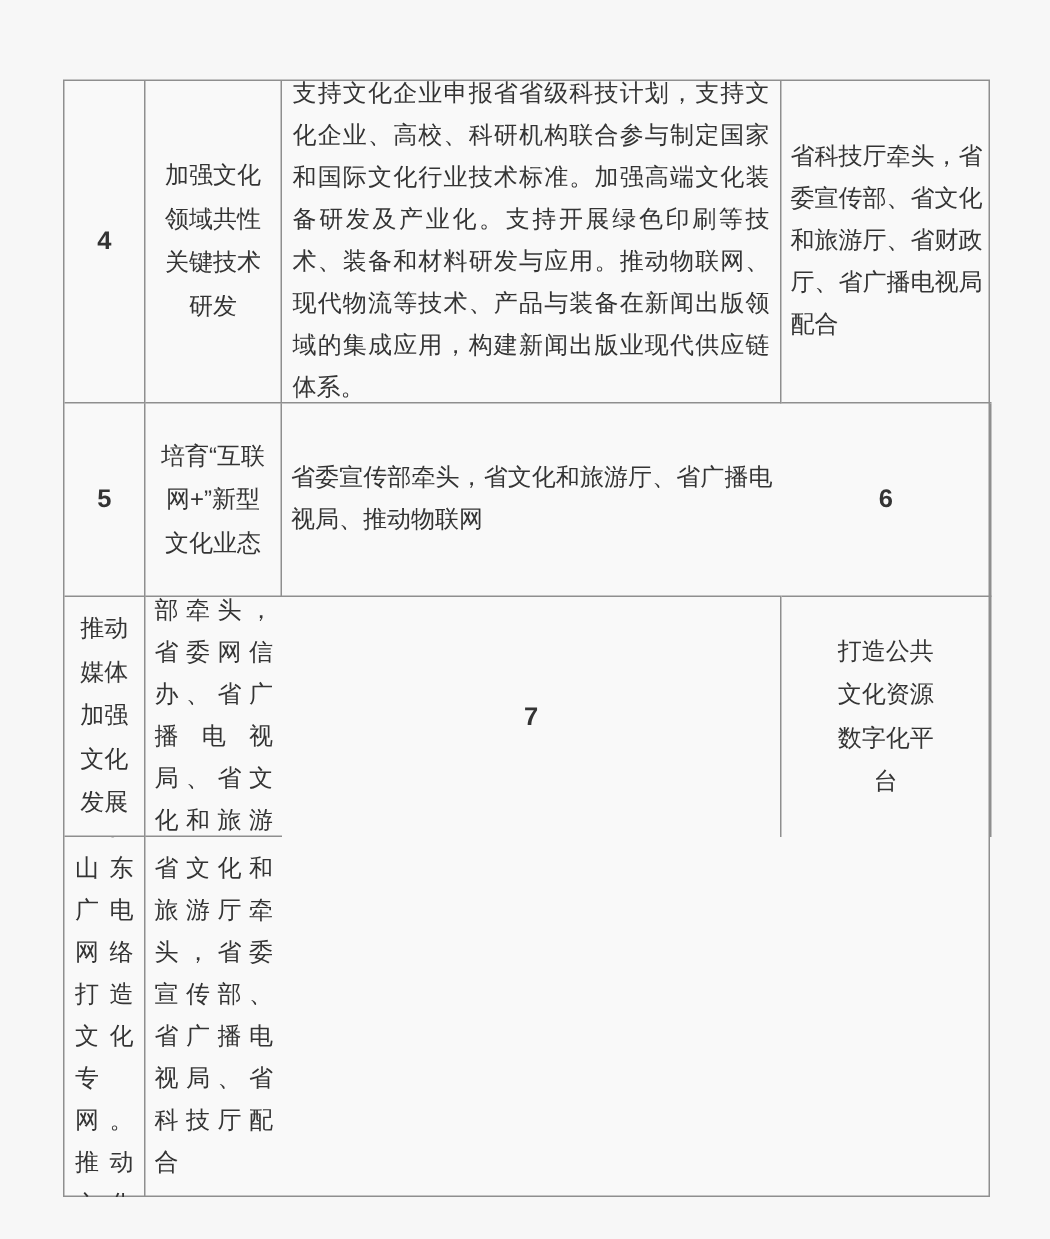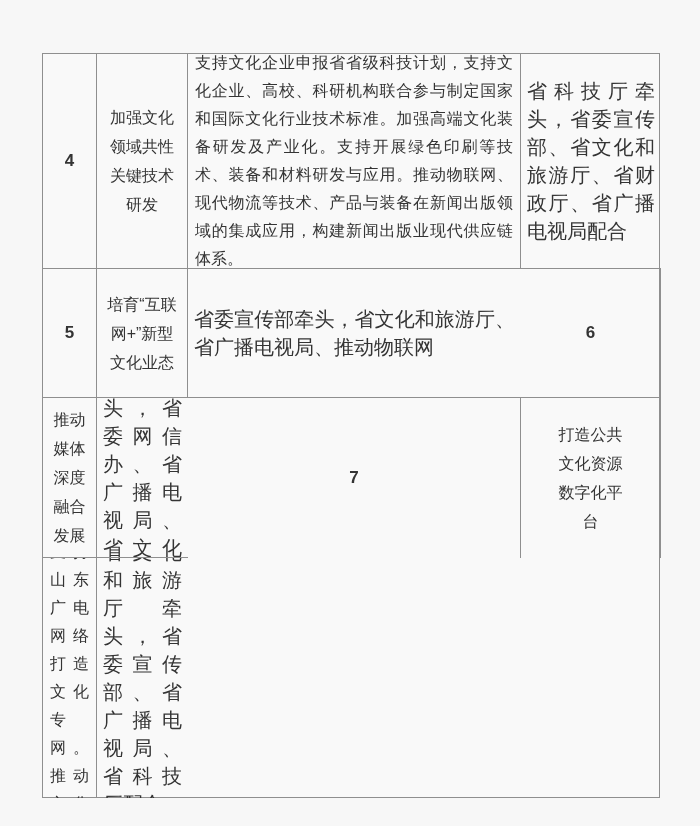--- a/index.html
+++ b/index.html
@@ -58,21 +58,21 @@
     line-height: 28px;
     padding: 2px 7px;
     align-items: center;
   }
   .cell.desc .txt {
     width: 100%;
     text-align: justify;
     text-justify: inter-character;
   }
   .cell.dept {
-    font-size: 20px;
+    font-size: 16px;
     line-height: 28px;
     padding: 2px 6px;
   }
   .cell.dept .txt {
     width: 100%;
     text-align: justify;
     text-justify: inter-character;
   }
 </style>
 </head>
@@ -96,21 +96,21 @@
     <div class="cell num">5</div>
     <div class="cell title">培育“互联
 网+”新型
 文化业态</div>
     <div class="cell dept last-col">
       <div class="txt">省委宣传部牵头，省文化和旅游厅、省广播电视局、推动物联网</div>
     </div>
 
     <div class="cell num">6</div>
     <div class="cell title">推动媒体
-深度融合
+加强文化
 发展</div>
     <div class="cell dept last-col">
       <div class="txt">省委宣传部牵头，省委网信办、省广播电视局、省文化和旅游厅配合</div>
     </div>
 
     <div class="cell num last-row">7</div>
     <div class="cell title last-row">打造公共
 文化资源
 数字化平
 台</div>

